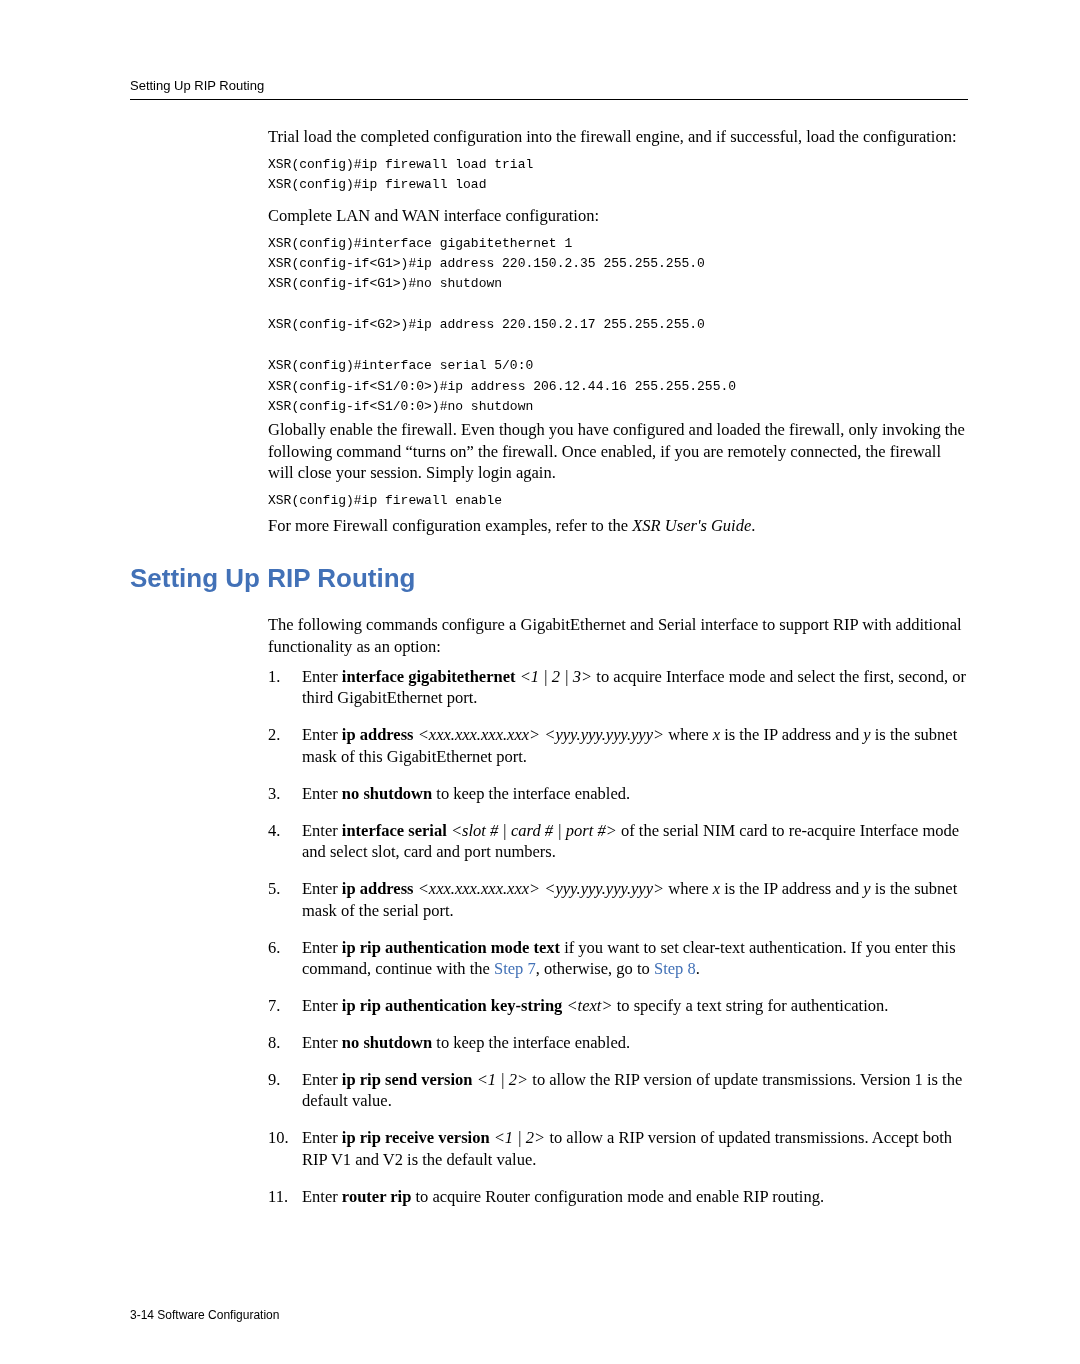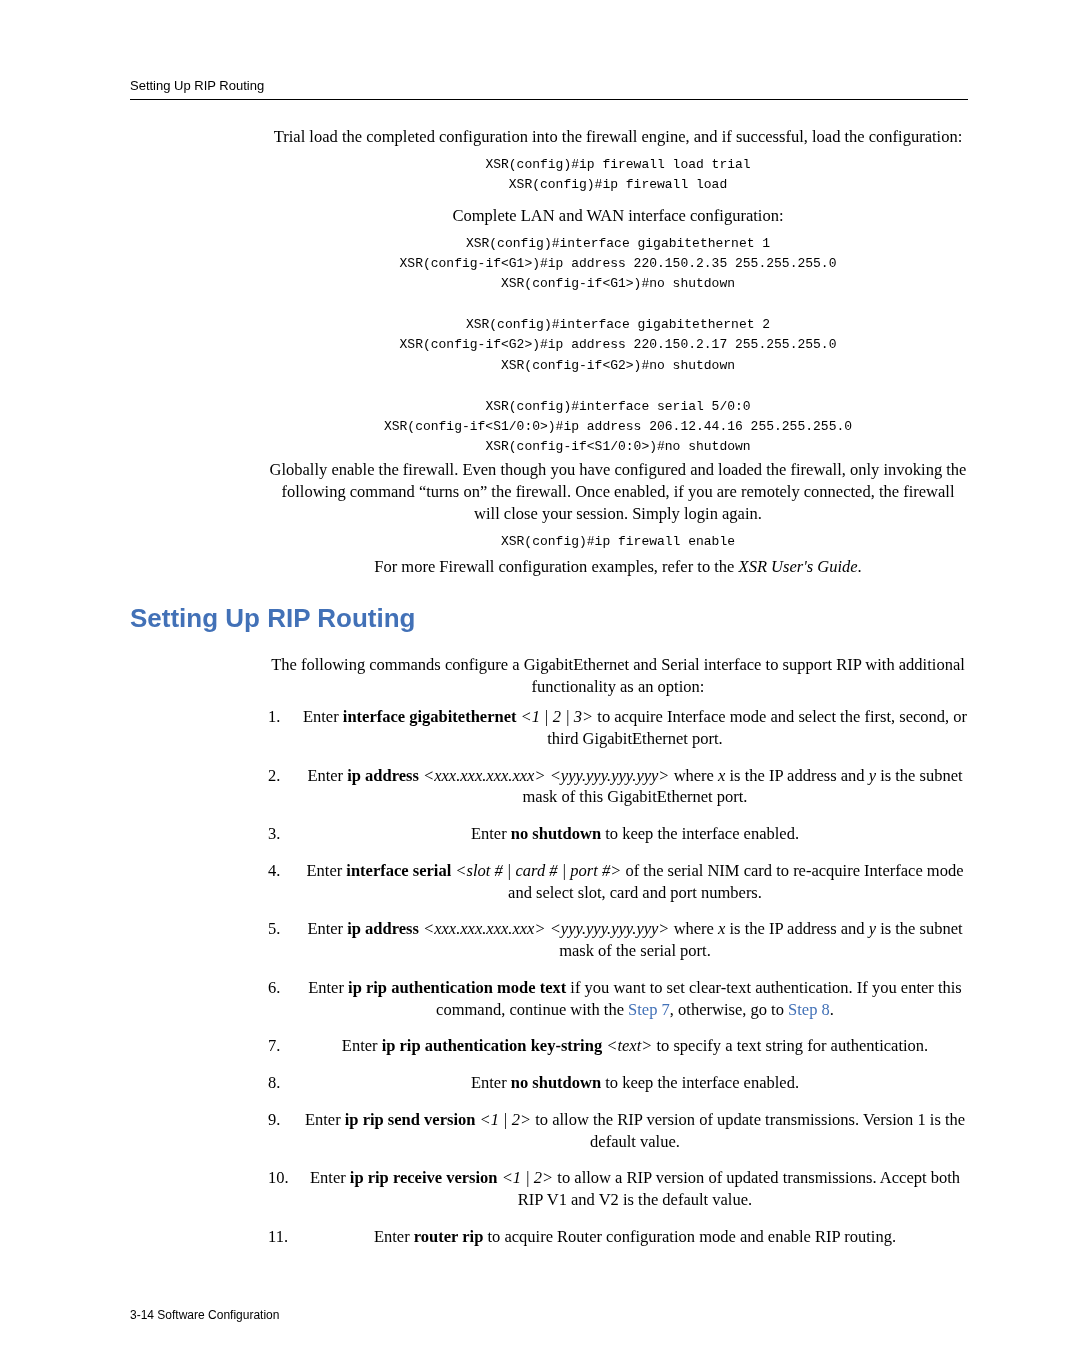--- a/index.html
+++ b/index.html
@@ -27,21 +27,20 @@
   }
   .head-rule {
     border: none;
     border-top: 1px solid #000;
     margin: 0 0 26px 0;
   }
   .content {
     margin-left: 138px;
     font-size: 16.5px;
     line-height: 1.32;
-    text-align: center;
   }
   .content p {
     margin: 0 0 8px 0;
   }
   .code-line {
     font-family: 'Courier New', Courier, monospace;
     font-size: 13px;
     white-space: pre;
     margin: 0 0 3px 0;
   }
@@ -113,23 +112,21 @@
 
     <div class="code-block">
       <div class="code-line">XSR(config)#interface gigabitethernet 1</div>
       <div class="code-line">XSR(config-if&lt;G1&gt;)#ip address 220.150.2.35 255.255.255.0</div>
       <div class="code-line">XSR(config-if&lt;G1&gt;)#no shutdown</div>
     </div>
 
     <div style="height:12px"></div>
 
     <div class="code-block">
-      <div class="code-line">XSR(config)#interface gigabitethernet 2</div>
       <div class="code-line">XSR(config-if&lt;G2&gt;)#ip address 220.150.2.17 255.255.255.0</div>
-      <div class="code-line">XSR(config-if&lt;G2&gt;)#no shutdown</div>
     </div>
 
     <div style="height:12px"></div>
 
     <div class="code-block" style="margin-bottom:4px">
       <div class="code-line">XSR(config)#interface serial 5/0:0</div>
       <div class="code-line">XSR(config-if&lt;S1/0:0&gt;)#ip address 206.12.44.16 255.255.255.0</div>
       <div class="code-line">XSR(config-if&lt;S1/0:0&gt;)#no shutdown</div>
     </div>
 

